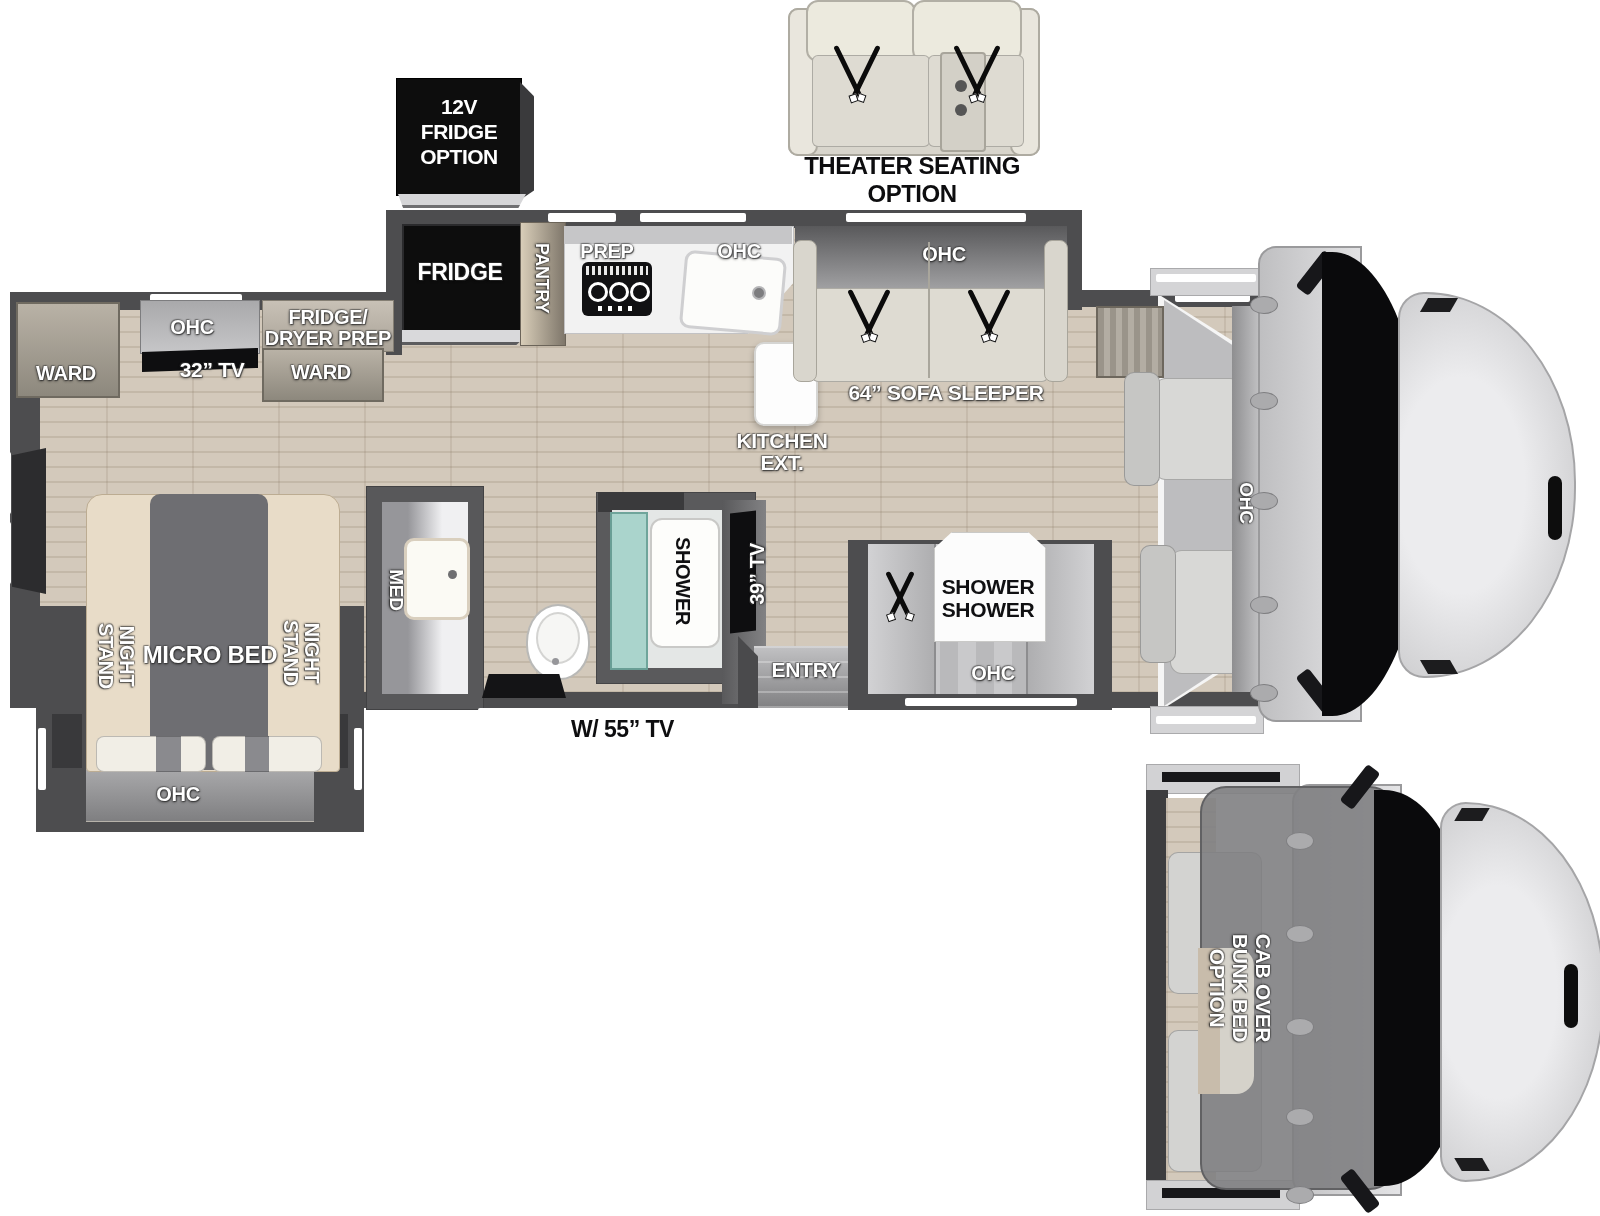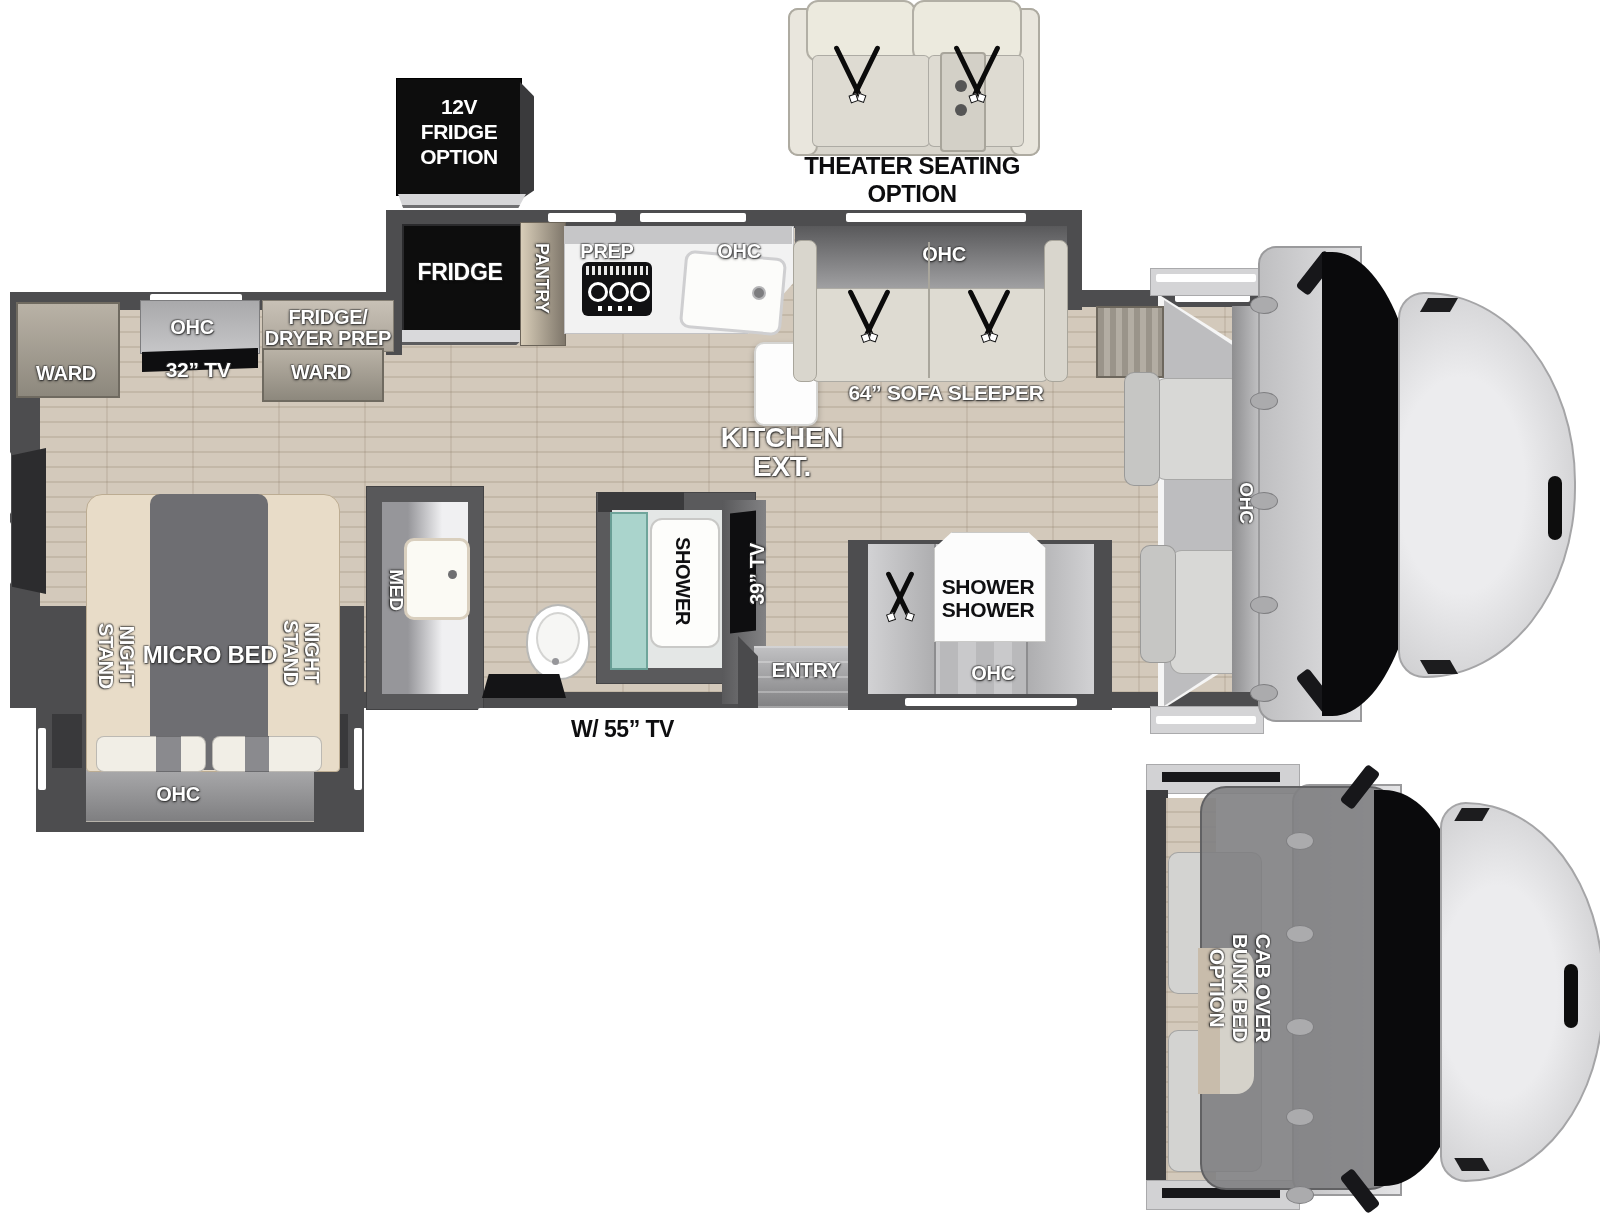--- a/index.html
+++ b/index.html
@@ -89,21 +89,21 @@
   <div class="win" style="left:1175px;top:293px;width:75px;height:9px;"></div>
   <div class="win" style="left:2px;top:452px;width:9px;height:62px;"></div>
   <div class="win" style="left:2px;top:522px;width:9px;height:62px;"></div>
 
   <div class="abs" style="left:12px;top:448px;width:34px;height:146px;background:#2c2c2e;clip-path:polygon(0 5%,100% 0,100% 100%,0 95%);"></div>
   <div class="abs" style="left:16px;top:302px;width:100px;height:92px;background:linear-gradient(180deg,#b9b2a6,#8d887d);border:2px solid #6f6a60;"></div>
   <div class="wl" style="left:66px;top:373px;font-size:20px;">WARD</div>
   <div class="abs" style="left:140px;top:300px;width:118px;height:52px;background:linear-gradient(180deg,#a9a9ab,#c6c6c8);border:1px solid #7d7d7f;"></div>
   <div class="wl" style="left:192px;top:327px;font-size:20px;">OHC</div>
   <div class="abs" style="left:142px;top:350px;width:116px;height:20px;background:#0e0e10;transform:skewY(-2deg);"></div>
-  <div class="wl" style="left:198px;top:370px;font-size:21px;">32” TV</div>
+  <div class="wl" style="left:212px;top:370px;font-size:21px;">32” TV</div>
   <div class="abs" style="left:262px;top:300px;width:130px;height:50px;background:linear-gradient(180deg,#c8c1b6,#aaa398);border:1px solid #847e73;"></div>
   <div class="wl" style="left:328px;top:328px;font-size:20px;">
     <span style="display:block">FRIDGE/</span>
     <span style="display:block">DRYER PREP</span>
   </div>
   <div class="abs" style="left:262px;top:348px;width:118px;height:50px;background:linear-gradient(180deg,#b9b2a6,#8d887d);border:2px solid #6f6a60;"></div>
   <div class="wl" style="left:321px;top:372px;font-size:20px;">WARD</div>
 
   <div class="wall" style="left:36px;top:606px;width:328px;height:226px;"></div>
   <div class="woodg" style="left:86px;top:606px;width:228px;height:216px;"></div>
@@ -175,21 +175,21 @@
     <div class="abs" style="left:27px;top:20px;width:14px;height:14px;border:3px solid #fff;border-radius:50%;"></div>
     <div class="abs" style="left:48px;top:20px;width:14px;height:14px;border:3px solid #fff;border-radius:50%;"></div>
     <div class="abs" style="left:16px;top:44px;width:38px;height:5px;background:repeating-linear-gradient(90deg,#fff 0 4px,#111 4px 10px);"></div>
   </div>
   <div class="wl" style="left:607px;top:251px;font-size:20px;">PREP</div>
   <div class="abs" style="left:682px;top:254px;width:96px;height:72px;background:#fcfcfa;border:3px solid #cfcfd1;border-radius:10px;transform:rotate(5deg);"></div>
   <div class="abs" style="left:752px;top:286px;width:10px;height:10px;background:#7d7d7f;border:2px solid #b5b5b7;border-radius:50%;"></div>
   <div class="wl" style="left:739px;top:251px;font-size:20px;">OHC</div>
 
   <div class="abs" style="left:754px;top:342px;width:60px;height:80px;background:#fdfdfd;border:2px solid #d5d5d3;border-radius:10px;box-shadow:0 3px 6px rgba(0,0,0,.25);"></div>
-  <div class="wl" style="left:782px;top:452px;font-size:28px;">
+  <div class="wl" style="left:782px;top:452px;font-size:21px;">
     <span style="display:block">KITCHEN</span>
     <span style="display:block">EXT.</span>
   </div>
 
   <div class="abs" style="left:795px;top:226px;width:272px;height:72px;background:linear-gradient(180deg,#59595b,#ababad);"></div>
   <div class="wl" style="left:944px;top:254px;font-size:20px;">OHC</div>
   <div class="abs seatline" style="left:812px;top:288px;width:234px;height:92px;background:#dedbd2;border-radius:6px;"></div>
   <div class="abs" style="left:793px;top:240px;width:22px;height:140px;background:#d9d6cd;border:1px solid #a8a59b;border-radius:8px;"></div>
   <div class="abs" style="left:1044px;top:240px;width:22px;height:140px;background:#d9d6cd;border:1px solid #a8a59b;border-radius:8px;"></div>
   <div class="abs" style="left:928px;top:242px;width:2px;height:136px;background:#a9a69c;"></div>

